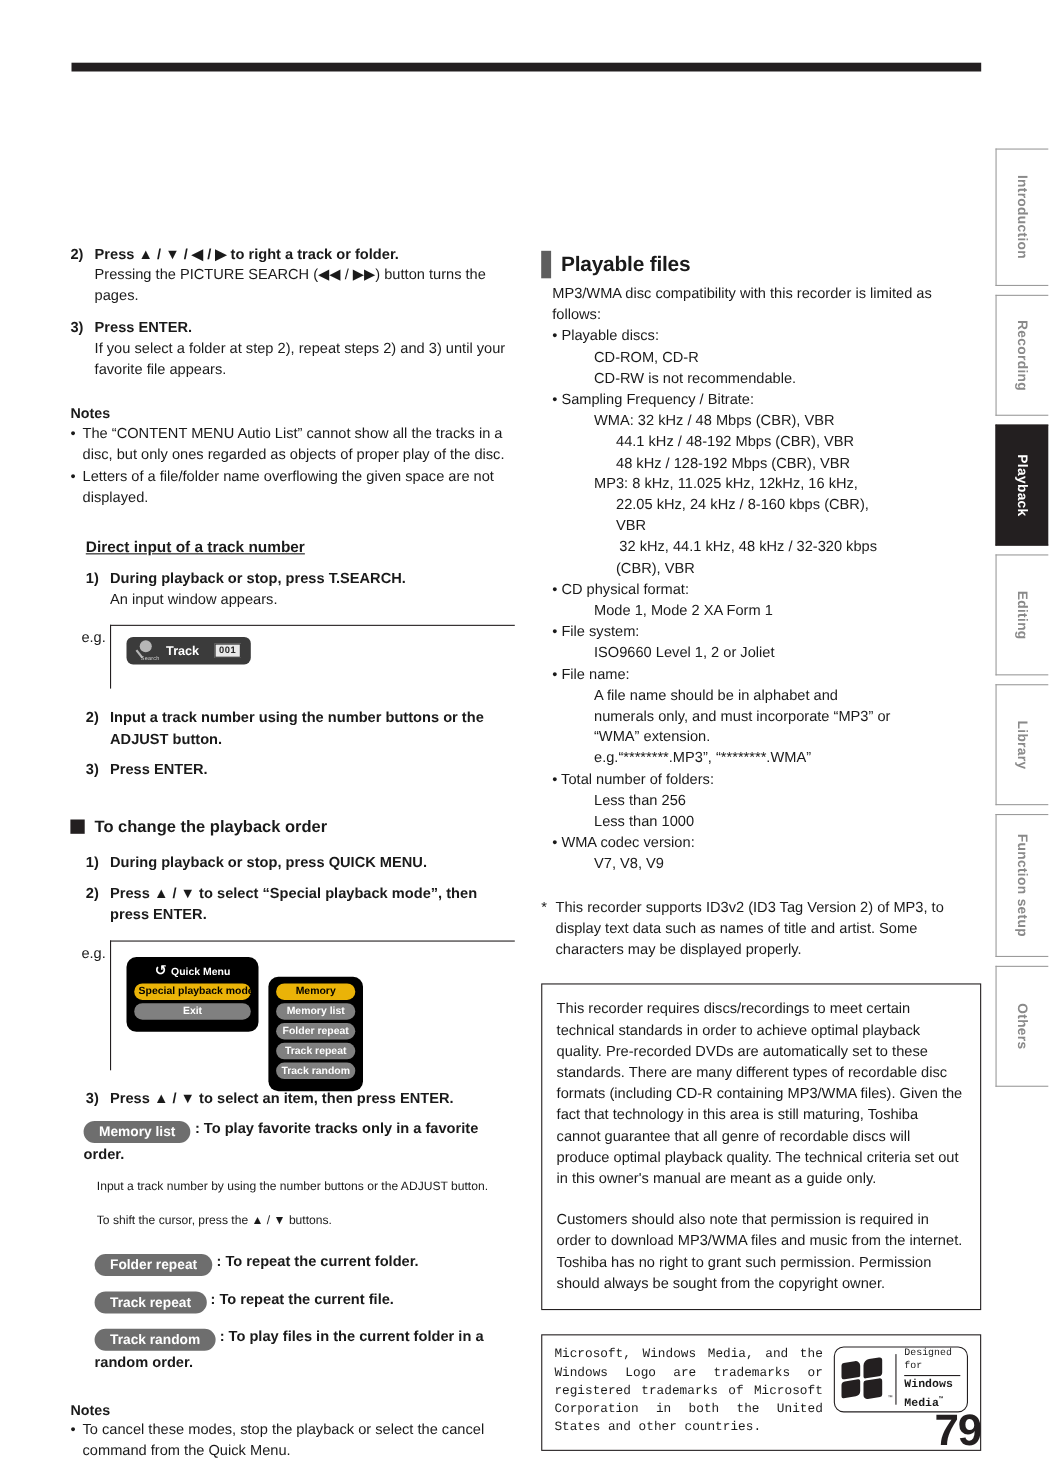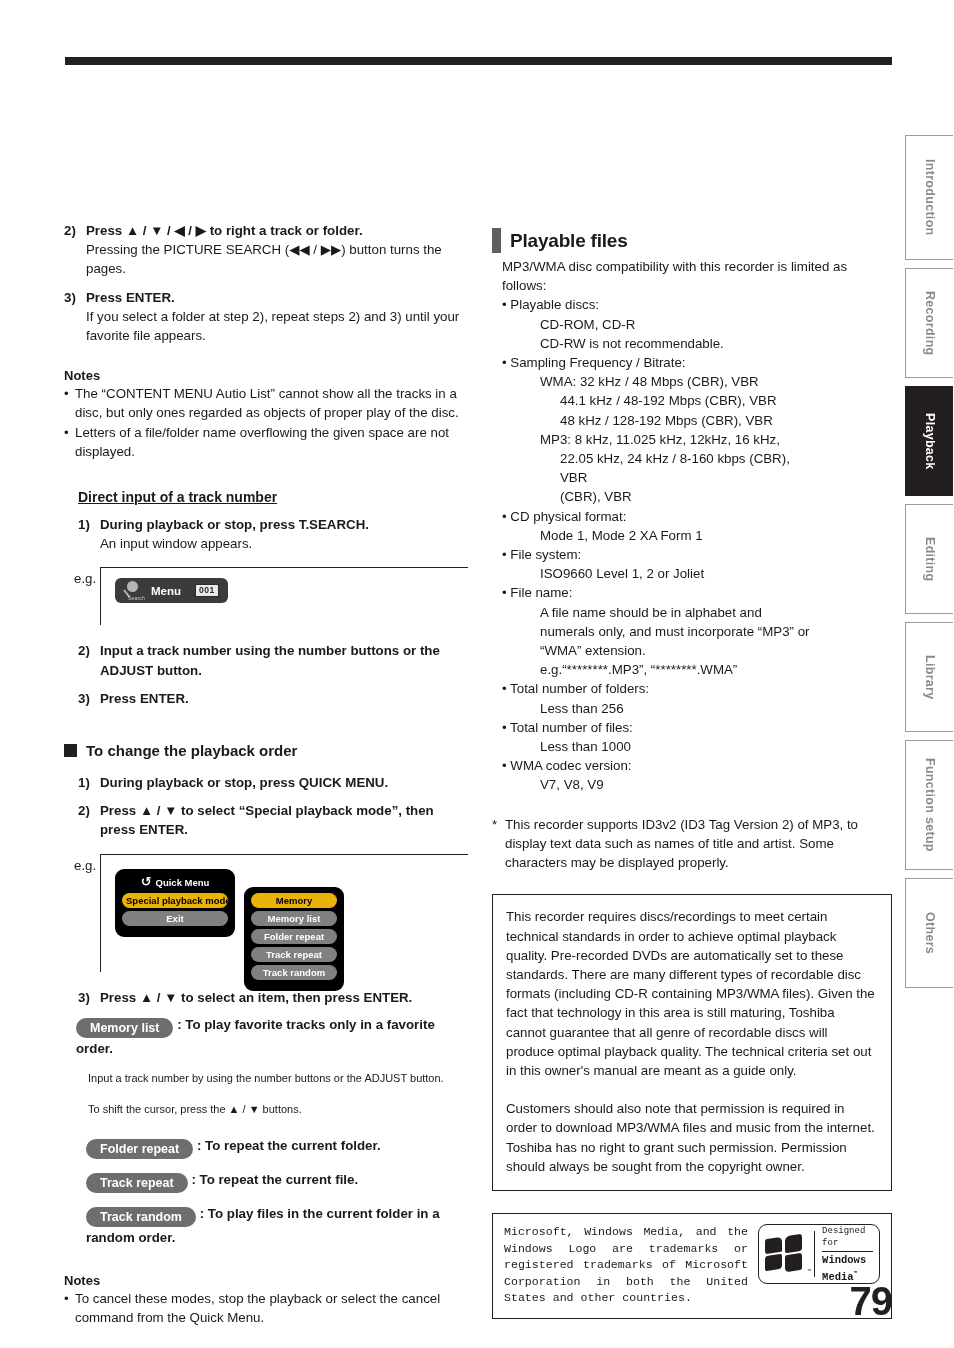--- a/index.html
+++ b/index.html
@@ -222,21 +222,21 @@
     text-align: center;
     font-weight: bold;
     font-size: 9.5px;
     line-height: 13px;
     padding: 1px 4px;
     margin-bottom: 3px;
     white-space: nowrap;
   }
   .pill.sel  { background: #eab308; color: #000000; }
   .pill.unsel{ background: #808080; color: #ffffff; }
-  #osd-submenu { width: 100px; margin-left: 9px; margin-top: 18px; }
+  #osd-submenu { width: 86px; margin-left: 9px; margin-top: 18px; }
 
   
   .pill-inline {
     display: inline-block;
     background: #6e6e6e;
     color: #ffffff;
     font-weight: bold;
     font-size: 12.5px;
     line-height: 16px;
     border-radius: 10px;
@@ -424,21 +424,21 @@
 
   <div class="eg-block">
     <div class="eg-label">e.g.</div>
     <div class="eg-frame" id="eg-frame-search">
       <div class="osd-search">
         <div class="mag">
           <div class="circ"></div>
           <div class="hand"></div>
           <div class="lbl">Search</div>
         </div>
-        <div class="track-lbl">Menu</div>
+        <div class="track-lbl">Track</div>
         <div class="num-box">001</div>
       </div>
     </div>
   </div>
 
   <div class="step" style="padding-left:14px;margin-top:16px">
     <div class="num">2)</div>
     <div class="txt">
         <div class="hd">Input a track number using the number buttons or the ADJUST button.</div>
       </div>
@@ -539,38 +539,38 @@
   <div class="r-line r-ind1">CD-ROM, CD-R</div>
   <div class="r-line r-ind1">CD-RW is not recommendable.</div>
 
   <div class="r-line r-bullet">• Sampling Frequency / Bitrate:</div>
   <div class="r-line r-ind1">WMA: 32 kHz / 48 Mbps (CBR), VBR</div>
   <div class="r-line r-ind2">44.1 kHz / 48-192 Mbps (CBR), VBR</div>
   <div class="r-line r-ind2">48 kHz / 128-192 Mbps (CBR), VBR</div>
   <div class="r-line r-ind1">MP3:  8 kHz, 11.025 kHz, 12kHz, 16 kHz,</div>
   <div class="r-line r-ind2">22.05 kHz, 24 kHz / 8-160 kbps (CBR),</div>
   <div class="r-line r-ind2">VBR</div>
+  <div class="r-line r-ind2" style="padding-left:71px">32 kHz, 44.1 kHz, 48 kHz / 32-320 kbps</div>
   <div class="r-line r-ind2">(CBR), VBR</div>
 
   <div class="r-line r-bullet">• CD physical format:</div>
   <div class="r-line r-ind1">Mode 1, Mode 2 XA Form 1</div>
 
   <div class="r-line r-bullet">• File system:</div>
   <div class="r-line r-ind1">ISO9660 Level 1, 2 or Joliet</div>
 
   <div class="r-line r-bullet">• File name:</div>
   <div class="r-line r-ind1">A file name should be in alphabet and</div>
   <div class="r-line r-ind1">numerals only, and must incorporate “MP3” or</div>
   <div class="r-line r-ind1">“WMA” extension.</div>
   <div class="r-line r-ind1">e.g.“********.MP3”, “********.WMA”</div>
 
   <div class="r-line r-bullet">• Total number of folders:</div>
   <div class="r-line r-ind1">Less than 256</div>
 
-  <div class="r-line r-bullet">• Total number of files:</div>
   <div class="r-line r-ind1">Less than 1000</div>
 
   <div class="r-line r-bullet">• WMA codec version:</div>
   <div class="r-line r-ind1">V7, V8, V9</div>
 
   <div class="star-note">
     <div class="st">*</div>
     <div>This recorder supports ID3v2 (ID3 Tag Version 2) of MP3, to display text data such as names of title and artist. Some characters may be displayed properly.</div>
   </div>
 

